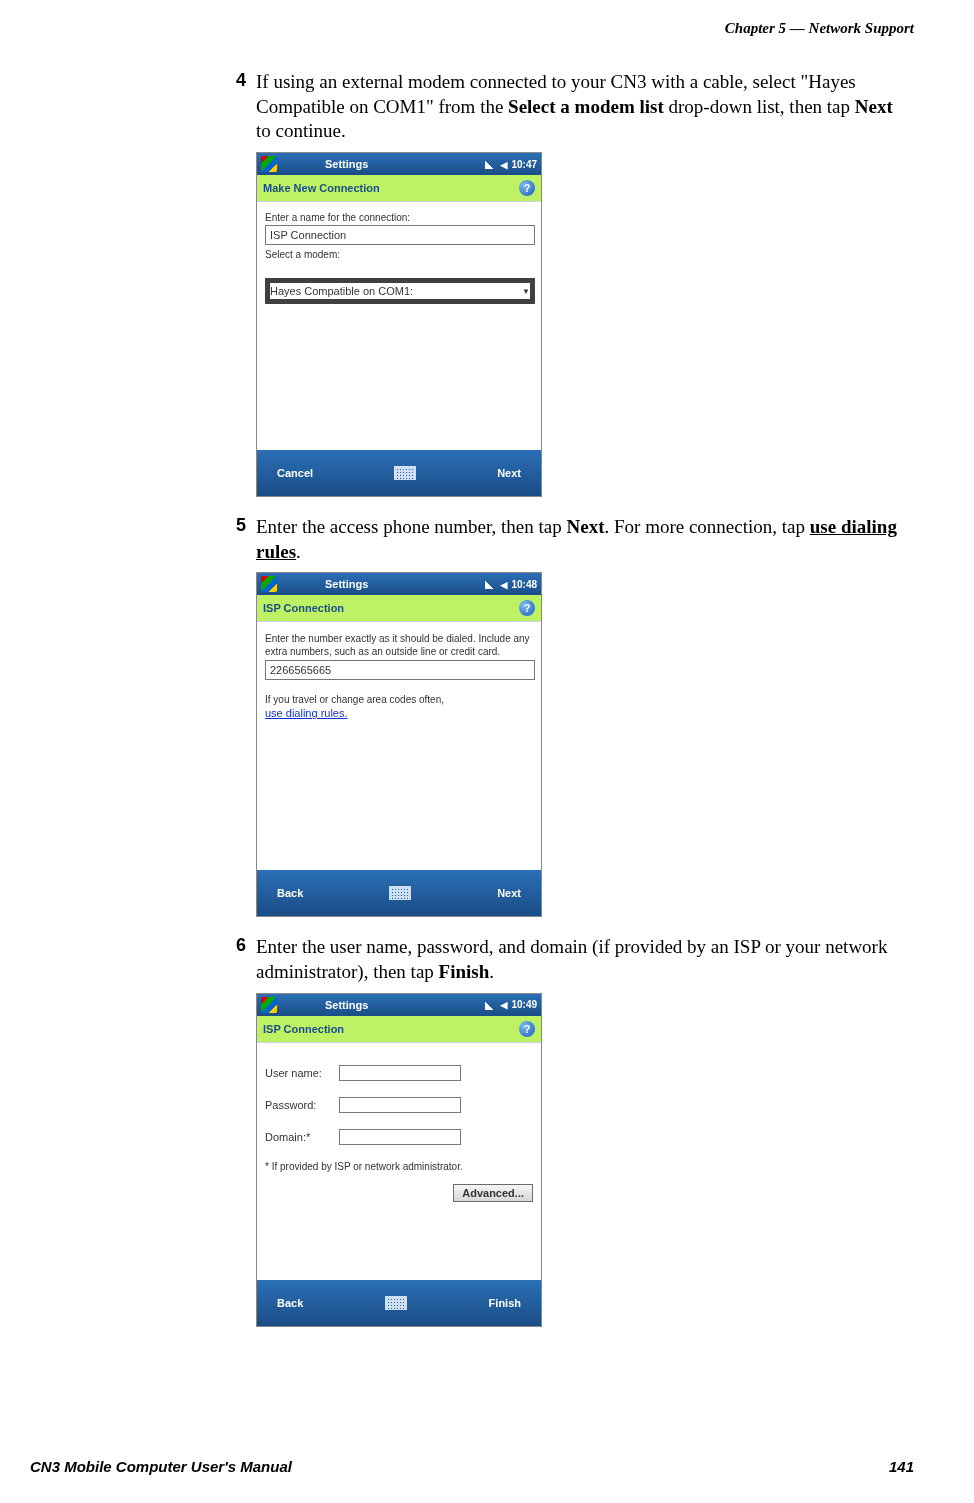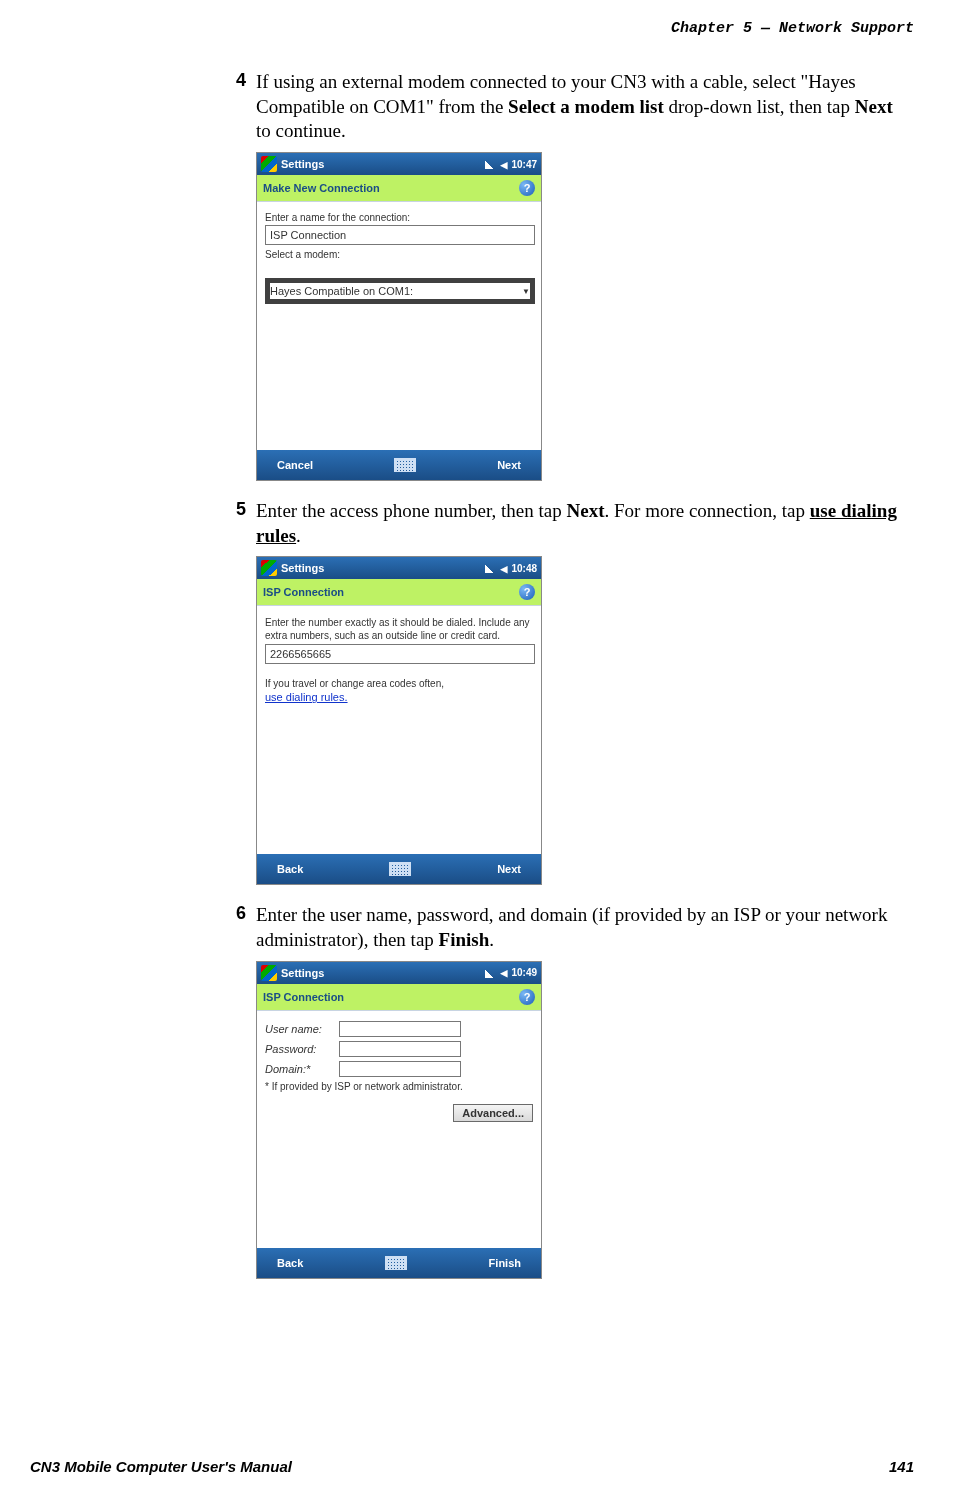--- a/index.html
+++ b/index.html
@@ -9,21 +9,21 @@
     background: #fff;
     width: 974px;
     height: 1503px;
     position: relative;
     color: #000;
   }
   .page-header {
     position: absolute;
     top: 20px;
     right: 60px;
-    font-family: Liberation Mono, monospace;
+    font-family: Liberation Serif, serif;
     font-style: italic;
     font-weight: bold;
     font-size: 15px;
   }
   .content {
     position: absolute;
     top: 70px;
     left: 220px;
     width: 680px;
   }
@@ -57,20 +57,21 @@
     background: #fff;
   }
   .ph-top {
     background: linear-gradient(to bottom, #2b6fb5, #1a4d86);
     color: #fff;
     display: flex;
     align-items: center;
     height: 22px;
     padding: 0 4px;
     font-weight: bold;
+    gap: 44px;
   }
   .ph-flag {
     width: 16px; height: 16px; margin-right: 4px;
     background: linear-gradient(135deg, #d00 0 25%, #0a0 25% 50%, #06c 50% 75%, #fc0 75% 100%);
     border-radius: 2px;
   }
   .ph-top-right { margin-left: auto; display: flex; gap: 4px; align-items: center; font-size: 10px; }
   .conn-ic { width: 12px; height: 10px; background: linear-gradient(45deg,#fff 40%,transparent 40%); }
   .vol-ic::before { content: "◀"; font-size: 9px; }
   .ph-sub {
@@ -118,41 +119,41 @@
     margin-top: 18px;
   }
   .ph-select .arrow { margin-left: auto; font-size: 8px; }
   .ph-bottom {
     background: linear-gradient(to bottom, #2b6fb5, #1a4d86);
     color: #fff;
     display: flex;
     align-items: center;
     justify-content: space-between;
     height: 22px;
-    padding: 4px 20px;
+    padding: 12px 20px;
     font-weight: bold;
     font-size: 11px;
   }
   .kb-ic {
     width: 20px; height: 12px; border: 1px solid #cfe0f4;
     background:
       repeating-linear-gradient(to right, #cfe0f4 0 2px, transparent 2px 3px),
       repeating-linear-gradient(to bottom, #cfe0f4 0 2px, transparent 2px 3px);
   }
   .link { color: #1033cc; text-decoration: underline; }
   .advbtn {
     border: 1px solid #6a6a6a;
     background: linear-gradient(#f4f4f4,#d9d9d9);
     padding: 2px 8px;
     font-size: 11px;
     float: right;
     margin-top: 10px;
     font-weight: bold;
   }
-  .formrow { display: flex; align-items: center; margin: 4px 0; font-style: italic; }
+  .formrow { display: flex; align-items: center; margin: 16px 0; }
   .formrow .flabel { width: 74px; font-size: 11px; }
   .formrow .finput { border: 1px solid #777; height: 14px; width: 120px; }
   .page-footer {
     position: absolute;
     bottom: 28px;
     left: 30px;
     right: 60px;
     display: flex;
     justify-content: space-between;
     font-family: Arial, sans-serif;

